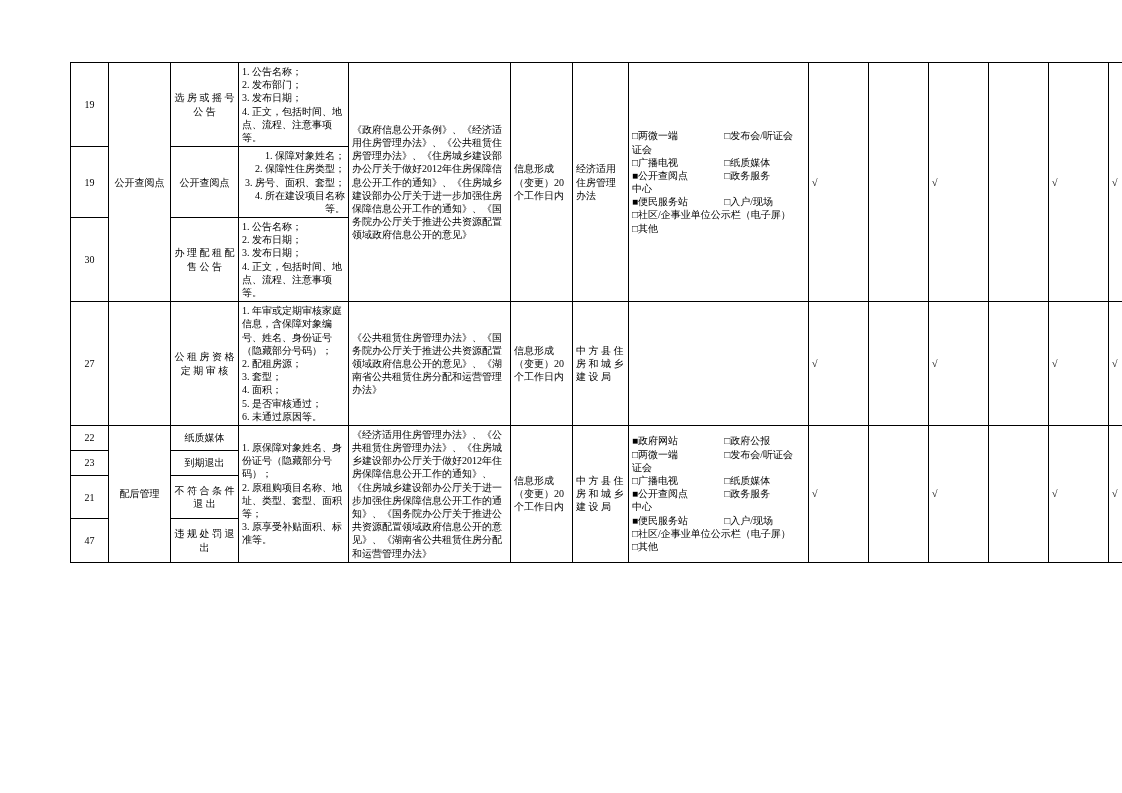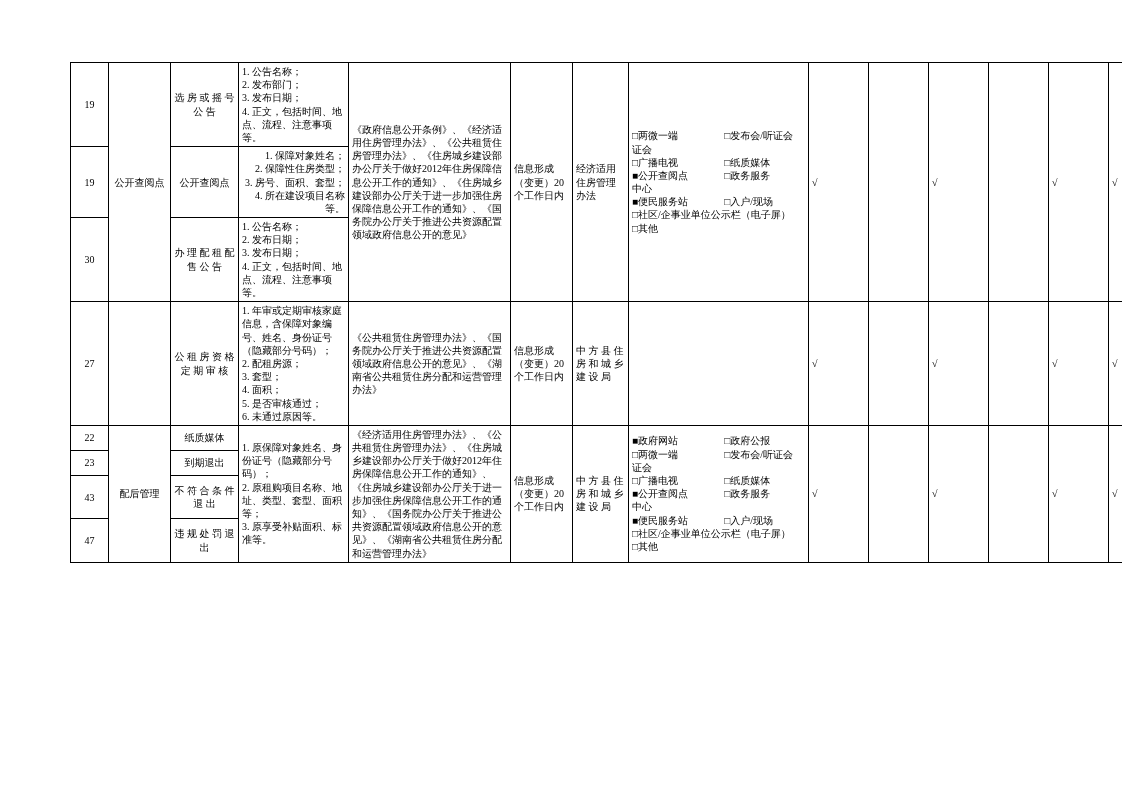--- a/index.html
+++ b/index.html
@@ -247,21 +247,21 @@
       <td rowspan="4" class="check">√</td>
       <td rowspan="4" class="check">√</td>
     </tr>
 
     <tr>
       <td class="vc">23</td>
       <td class="vc">到期退出</td>
     </tr>
 
     <tr>
-      <td class="vc">43</td>
+      <td class="vc">21</td>
       <td class="vc"><span class="spread" style="white-space:pre-line;">不 符 合 条 件 退 出</span></td>
     </tr>
 
     <tr>
       <td class="vc">47</td>
       <td class="vc"><span class="spread" style="white-space:pre-line;">违 规 处 罚 退 出</span></td>
     </tr>
   </tbody>
     </table>
 </div>

